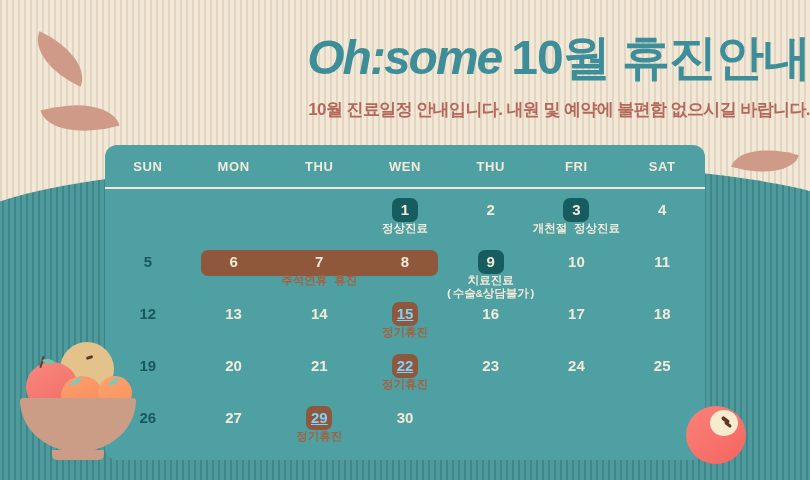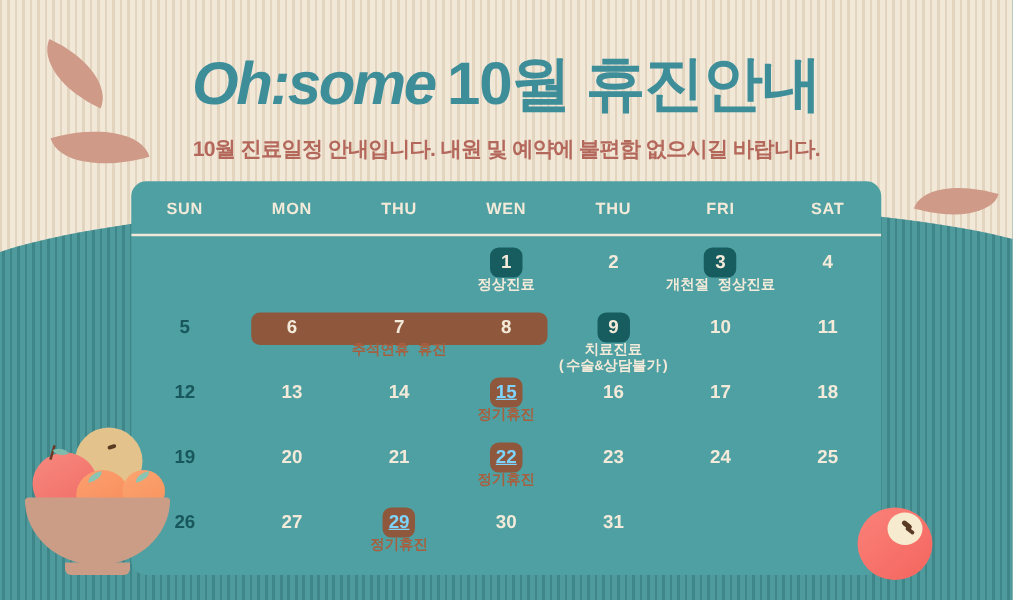--- a/index.html
+++ b/index.html
@@ -39,21 +39,21 @@
   
   .leaf { position:absolute; background:#cf9a87; }
   .leaf.l1 { width:60px; height:34px; left:30px; top:42px;
     border-radius:0 100% 0 100%; transform:rotate(24deg); }
   .leaf.l2 { width:72px; height:36px; left:44px; top:100px;
     border-radius:0 100% 0 100%; transform:rotate(-16deg); }
   .leaf.l3 { width:62px; height:30px; left:734px; top:146px;
     border-radius:100% 0 100% 0; transform:rotate(16deg); }
 
   
-  .titlewrap { position:absolute; left:0; right:0; top:44px; text-align:center; z-index:6; }
+  .titlewrap { position:absolute; left:0; right:0; top:34px; text-align:right; z-index:6; }
   .title {
     font-size:48px; font-weight:bold; color:#3e8e9a;
     letter-spacing:-1px; white-space:nowrap; line-height:1;
   }
   .brand { font-style:italic; letter-spacing:-2px; margin-right:10px; }
   .brand .dotcurl { color:#3e8e9a; }
   .subtitle {
     margin-top:16px; font-size:17px; font-weight:bold;
     color:#b4685c; letter-spacing:-.6px;
   }
@@ -304,23 +304,20 @@
           </div>
           <div class="cell">
             <div class="daynum">27</div>
           </div>
           <div class="cell">
             <div class="daynum badge-brown">29</div>
             <div class="note brown">정기휴진</div>
           </div>
           <div class="cell">
             <div class="daynum">30</div>
-          </div>
-          <div class="cell">
-            <div class="daynum">31</div>
           </div>
           <div class="cell"></div>
         </div>
       </div>
   </div>
 
   <div class="bowl-group">
     <div class="fruit pear"></div>
     <div class="pear-seed"></div>
     <div class="fruit apple-l"></div>

